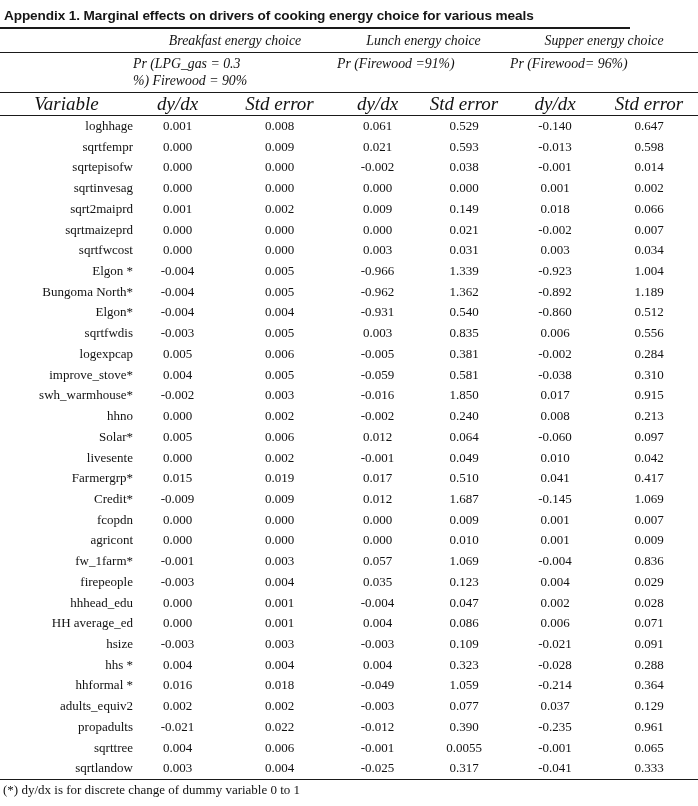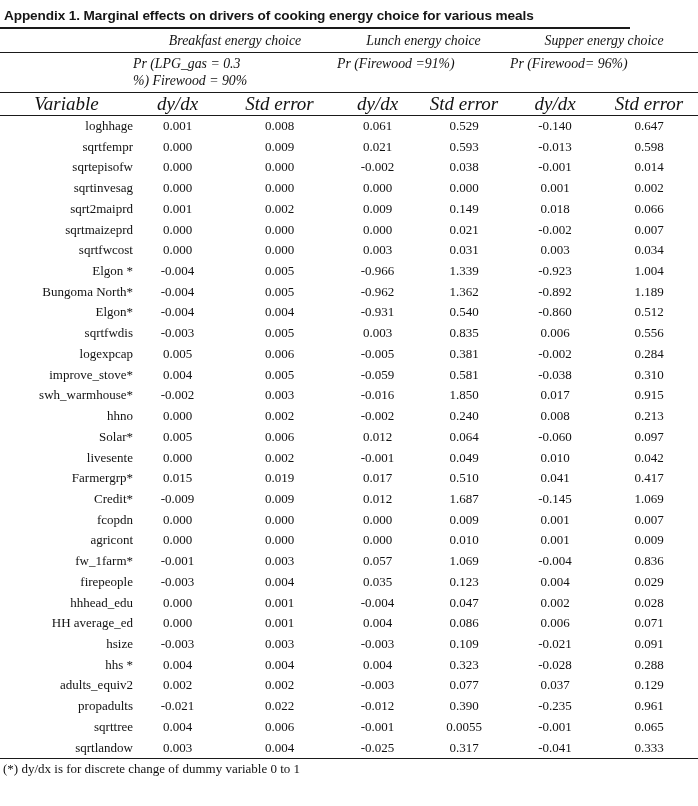--- a/index.html
+++ b/index.html
@@ -369,20 +369,29 @@
         <tr>
           <td class="var">hhs *</td>
           <td>0.004</td>
           <td>0.004</td>
           <td>0.004</td>
           <td>0.323</td>
           <td>-0.028</td>
           <td>0.288</td>
         </tr>
         <tr>
+          <td class="var">hhformal *</td>
+          <td>0.016</td>
+          <td>0.018</td>
+          <td>-0.049</td>
+          <td>1.059</td>
+          <td>-0.214</td>
+          <td>0.364</td>
+        </tr>
+        <tr>
           <td class="var">adults_equiv2</td>
           <td>0.002</td>
           <td>0.002</td>
           <td>-0.003</td>
           <td>0.077</td>
           <td>0.037</td>
           <td>0.129</td>
         </tr>
         <tr>
           <td class="var">propadults</td>

